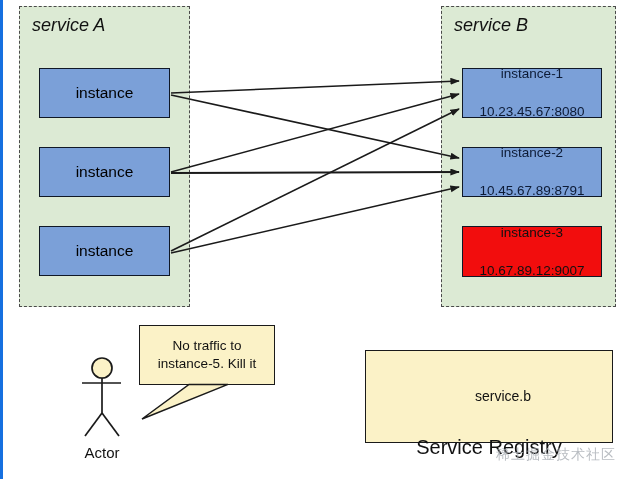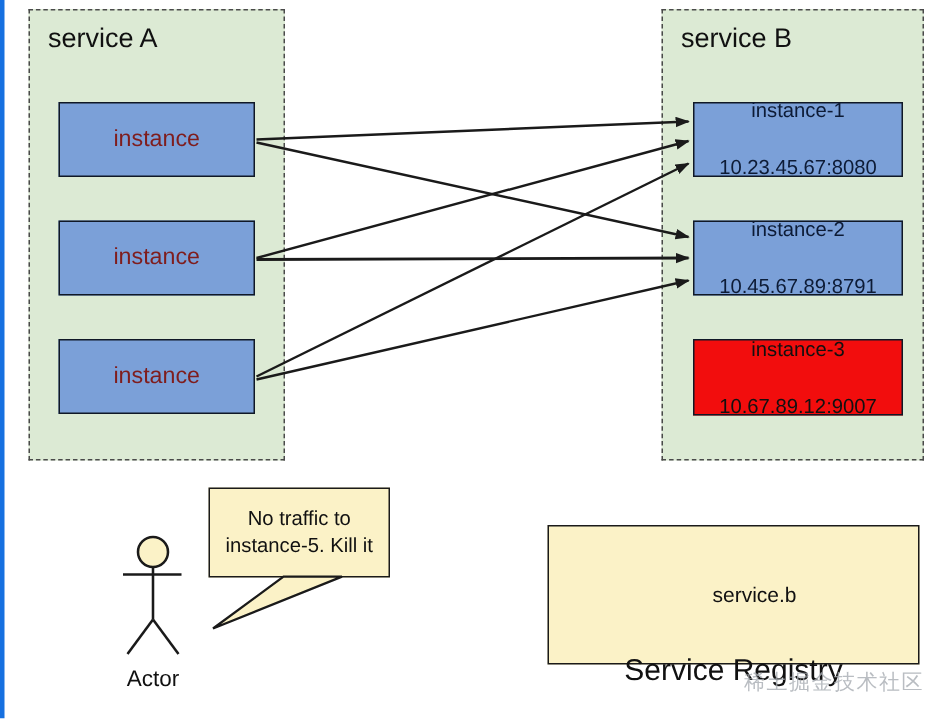--- a/index.html
+++ b/index.html
@@ -18,41 +18,41 @@
   }
   .service-group {
     position: absolute;
     background: #dcead4;
     border: 1.6px dashed #4a4a4a;
   }
   #service-a { left: 19px; top: 6px; width: 171px; height: 301px; }
   #service-b { left: 441px; top: 6px; width: 175px; height: 301px; }
   .service-title {
     position: absolute; left: 12px; top: 8px;
-    font-size: 18px; font-weight: 500; color: #111;
+    font-size: 18px; font-weight: 500; color: #111; font-style: italic;
   }
   .instance-box {
     position: absolute;
     background: #7ba0d8;
     border: 1.6px solid #101826;
     display: flex; flex-direction: column;
     align-items: center; justify-content: center;
     text-align: center;
   }
-  .a-instance { left: 39px; width: 131px; height: 50px; font-size: 15.5px; color: #7f1d1d; }
+  .a-instance { left: 39px; width: 131px; height: 50px; font-size: 15.5px; color: #000000; }
   #a-inst-1 { top: 68px; } #a-inst-2 { top: 147px; } #a-inst-3 { top: 226px; }
   .b-instance { left: 462px; width: 140px; height: 50px; font-size: 13.5px; line-height: 1.3; color: #0d1b36; gap: 20px; }
   #b-inst-1 { top: 68px; } #b-inst-2 { top: 147px; }
   #b-inst-3 { top: 226px; height: 51px; background: #f20d0d; color: #111; }
   .overlay-svg {
     position: absolute; left: 0; top: 0; width: 624px; height: 479px;
     pointer-events: none;
   }
   .speech-bubble {
-    position: absolute; left: 139px; top: 325px; width: 121px; height: 60px;
+    position: absolute; left: 139px; top: 325px; width: 136px; height: 60px;
     background: #fbf2c7; border: 1.6px solid #1a1a1a;
     display: flex; flex-direction: column; align-items: center; justify-content: center;
     font-size: 13.5px; line-height: 1.35; text-align: center; color: #111;
   }
   .actor-label {
     position: absolute; left: 62px; top: 444px; width: 80px;
     text-align: center; font-size: 15px; color: #111;
   }
   .registry-box {
     position: absolute; left: 365px; top: 350px; width: 248px; height: 93px;

